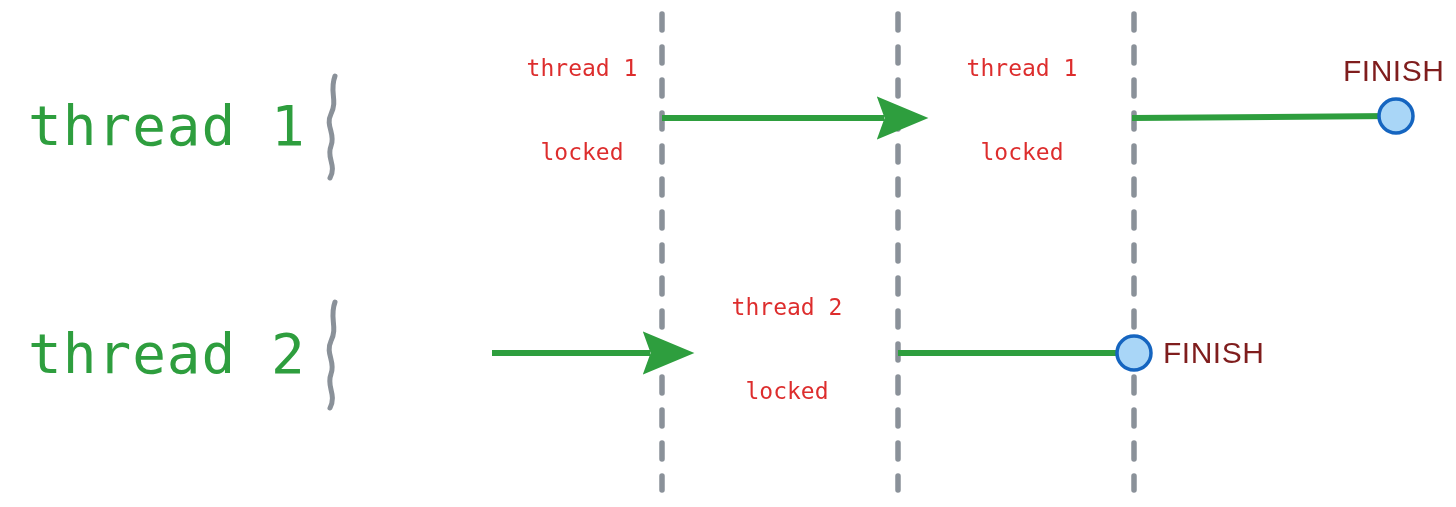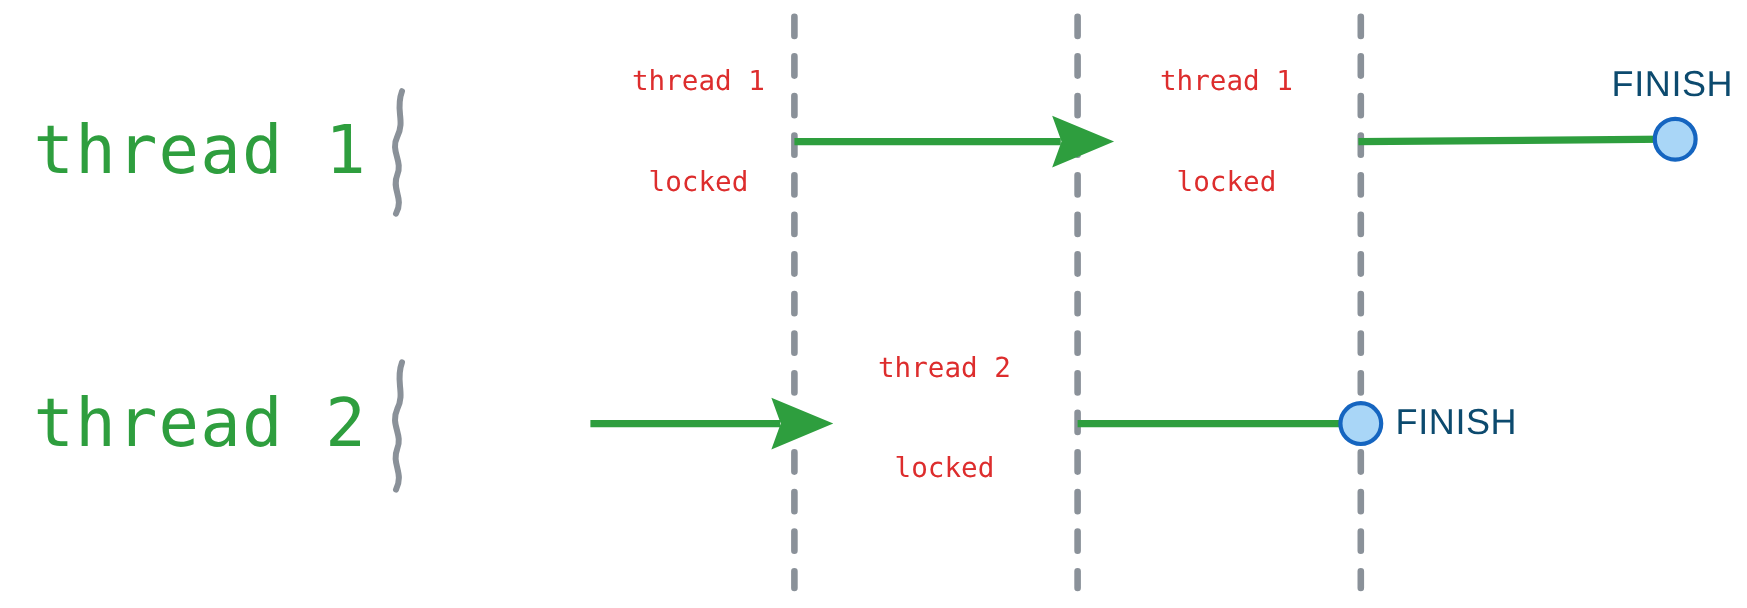--- a/index.html
+++ b/index.html
@@ -41,21 +41,21 @@
     font-weight: 400;
     color: #dd2d2d;
     text-align: center;
     transform: translate(-50%, -50%);
   }
   .finish-label {
     font-family: "Liberation Sans", sans-serif;
     font-size: 30px;
     font-weight: 400;
     letter-spacing: 0.5px;
-    color: #0c4a6e;
+    color: #7f1d1d;
     transform: translate(0, -50%);
   }
 </style>
 </head>
 <body>
 
 <div id="canvas">
 
   <svg class="layer" viewBox="0 0 1456 507">
     <defs>

